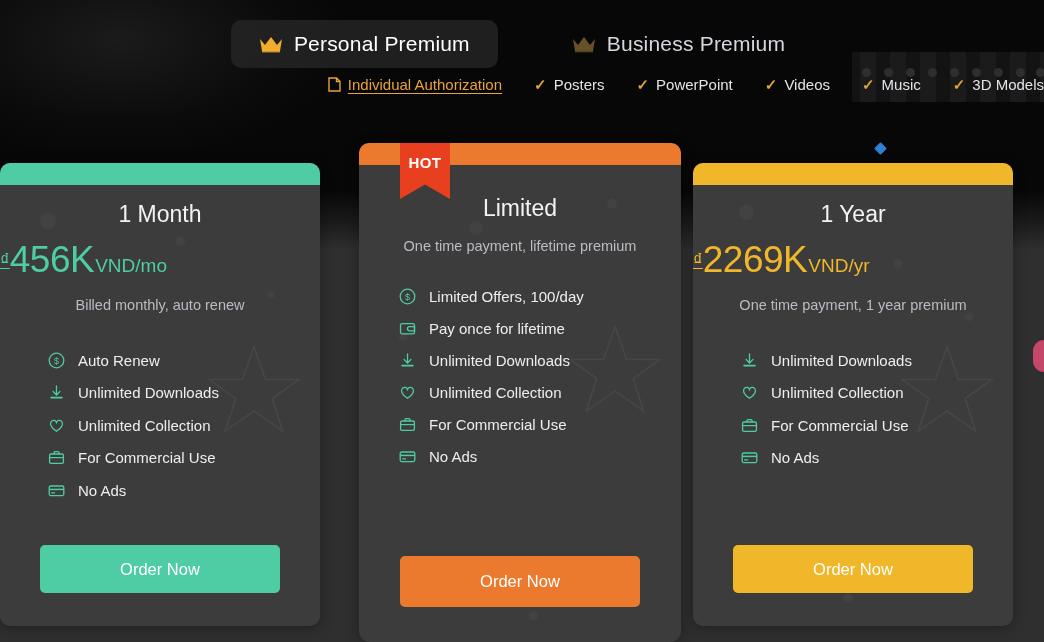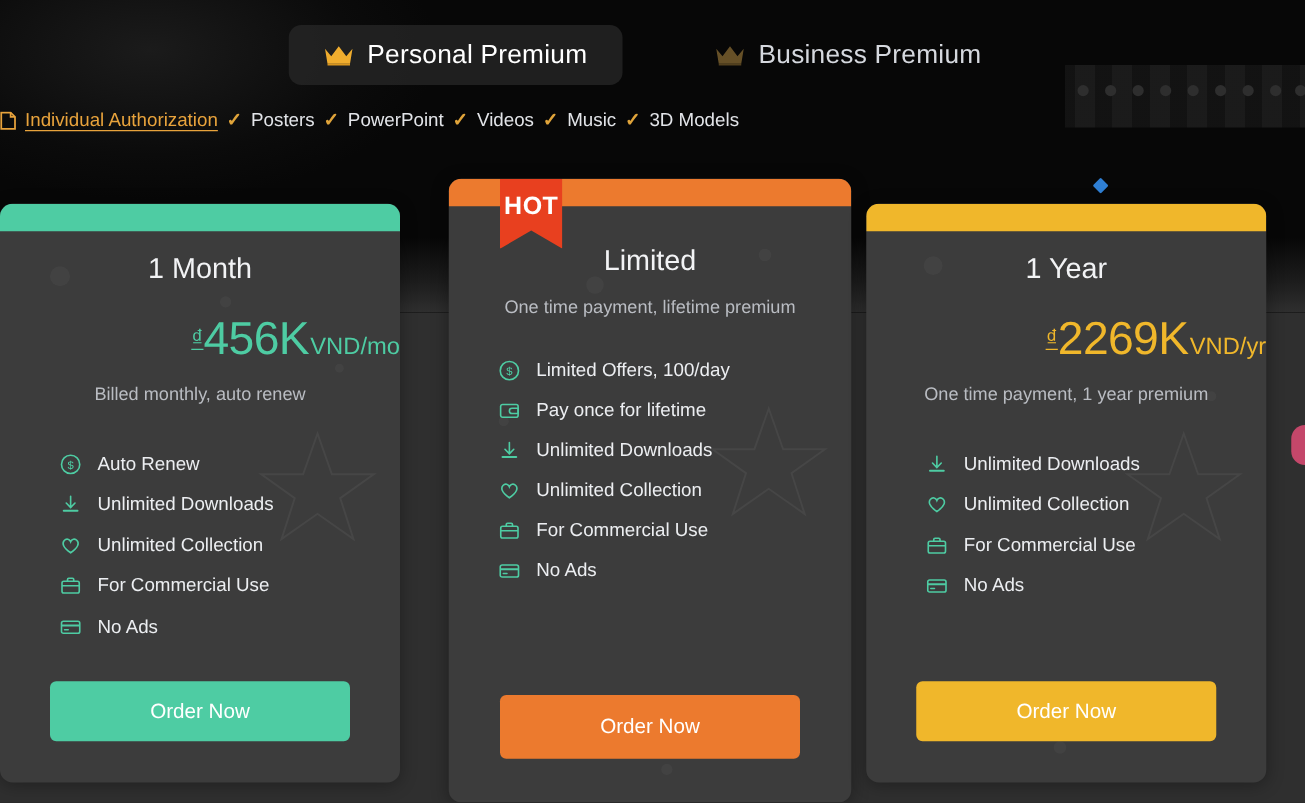--- a/index.html
+++ b/index.html
@@ -49,21 +49,21 @@
   .tab {
     display:flex; align-items:center; gap:11px;
     padding:12px 28px; border-radius:10px; cursor:pointer;
     font-size:21px; color:#d5d8de; letter-spacing:.2px;
   }
   .tab.active { background:rgba(38,38,38,.78); color:#fff; }
   .crown { width:24px; height:18px; flex:none; }
   .crown.dim { opacity:.55; filter:saturate(.75); }
 
   
-  .subnav { position:absolute; top:88px; left:0; width:1044px; display:flex; justify-content:flex-start; align-items:center; gap:7px; }
+  .subnav { position:absolute; top:76px; left:0; width:1044px; display:flex; justify-content:flex-end; align-items:center; gap:32px; }
   .subnav-item { display:flex; align-items:center; gap:7px; font-size:15px; color:#e2e4e8; cursor:pointer; }
   .subnav-item.link { color:#e8a33c; }
   .subnav-item.link .txt { text-decoration:underline; text-underline-offset:3px; }
   .chk { color:#e0a43a; font-size:15px; font-weight:bold; line-height:1; }
   .doc-ico { width:13px; height:15px; flex:none; }
 
   
   .card {
     position:absolute;
     background:#3c3c3c;
@@ -78,21 +78,21 @@
   }
   .card .speck { position:absolute; border-radius:50%; background:rgba(255,255,255,.035); }
 
   .card-1 { left:0; top:163px; width:320px; height:463px; }
   .card-2 { left:359px; top:143px; width:322px; height:499px; }
   .card-3 { left:693px; top:163px; width:320px; height:463px; }
 
   .c-title { position:relative; text-align:center; font-size:23px; color:#f2f3f5; margin-top:38px; }
   .card-2 .c-title { margin-top:52px; }
 
-  .price-row { position:relative; text-align:right; margin-top:22px; white-space:nowrap; }
+  .price-row { position:relative; text-align:left; margin-top:11px; white-space:nowrap; }
   .cur { font-size:19px; vertical-align:6px; text-decoration:underline; text-underline-offset:2px; }
   .amt { font-size:37px; font-weight:400; letter-spacing:-.5px; }
   .per { font-size:19px; vertical-align:0px; margin-left:1px; }
 
   .c-sub { position:relative; text-align:center; font-size:14.5px; color:#b9bcc2; margin-top:16px; }
 
   .feat { position:relative; margin:0; padding:0; list-style:none; }
   .card-1 .feat, .card-3 .feat { margin-top:31px; padding-left:48px; }
   .card-2 .feat { margin-top:26px; padding-left:40px; }
   .feat li { display:flex; align-items:center; gap:13px; height:32.5px; font-size:15px; color:#eceef1; }
@@ -107,21 +107,21 @@
   .card-1 .order-btn { bottom:33px; left:40px; right:40px; }
   .card-2 .order-btn { bottom:35px; left:41px; right:41px; height:51px; }
   .card-3 .order-btn { bottom:33px; left:40px; right:40px; }
 
   
   .ribbon {
     position:absolute; left:41px; top:0; width:50px; height:56px;
     background:#e8401f;
     clip-path:polygon(0 0, 100% 0, 100% 100%, 50% 74%, 0 100%);
     display:flex; justify-content:center; padding-top:11px;
-    font-size:20px; font-weight:bold; color:#fff; letter-spacing:.4px;
+    font-size:15px; font-weight:bold; color:#fff; letter-spacing:.4px;
   }
 </style>
 </head>
 <body>
 
 <div id="stage">
 
   <div class="bg-photo"></div>
   <div class="shelf-row"></div>
   <div class="shelf-dots">

